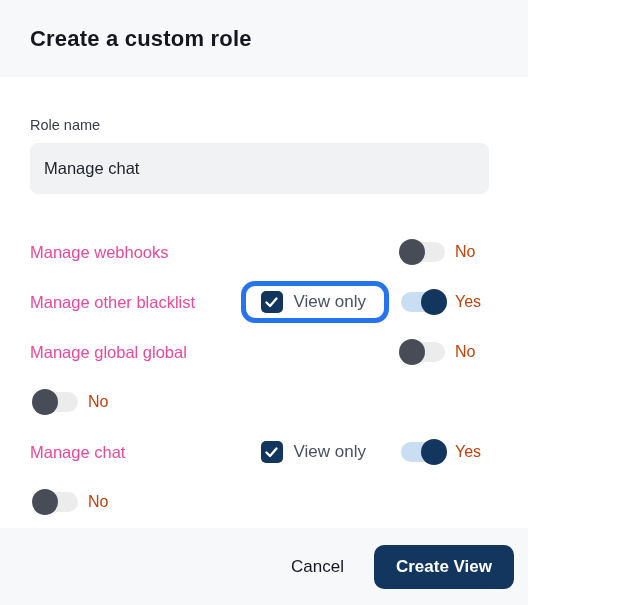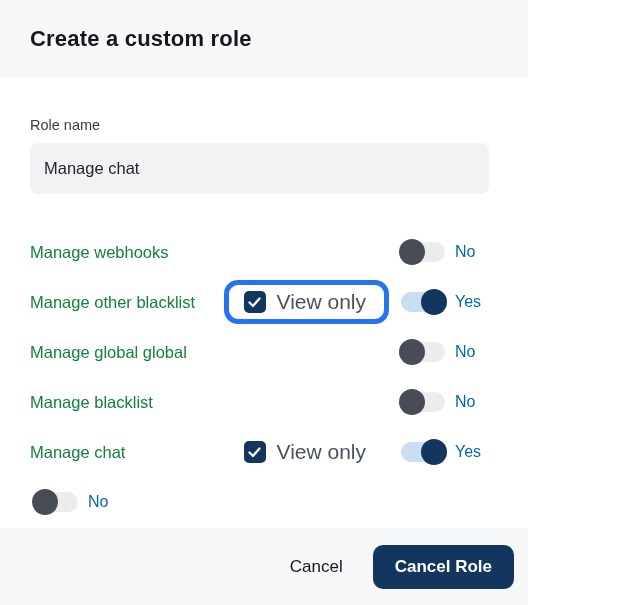--- a/index.html
+++ b/index.html
@@ -40,21 +40,21 @@
     border-radius:8px;
     padding:0 14px;
     font-family:"Liberation Sans", sans-serif;
     font-size:16.5px; color:#1e222a;
   }
   .rows { margin-top:33px; }
   .perm-row {
     height:50px;
     display:flex; align-items:center;
   }
-  .perm-label { flex:1 1 auto; font-size:16.5px; color:#15803d; }
+  .perm-label { flex:1 1 auto; font-size:16.5px; color:#ec4899; }
   .view-only-group {
     display:flex; align-items:center;
     border:5px solid transparent;
     border-radius:14px;
     padding:5px 18px 5px 15px;
     margin-right:8px;
   }
   .view-only-group.highlighted {
     border-color:#2673f0;
     background:#ffffff;
@@ -62,21 +62,21 @@
   .checkbox {
     width:22px; height:22px;
     background:#12365e;
     border-radius:5px;
     display:flex; align-items:center; justify-content:center;
     flex:0 0 22px;
   }
   .checkbox svg { display:block; }
   .view-only-label {
     margin-left:11px;
-    font-size:21px; color:#4a5160;
+    font-size:17px; color:#4a5160;
     white-space:nowrap;
   }
   .toggle-area {
     flex:0 0 88px;
     display:flex; align-items:center;
     margin-left:4px;
   }
   .switch {
     width:44px; height:20px;
     border-radius:10px;
@@ -89,21 +89,21 @@
     width:26px; height:26px;
     border-radius:50%;
     position:absolute; top:-3px;
   }
   .switch.off { background:#ececec; }
   .switch.off .knob { left:-2px; background:#474c56; }
   .switch.on { background:#c9ddf3; }
   .switch.on .knob { right:-2px; background:#12365e; }
   .state-label {
     margin-left:10px;
-    font-size:16px; color:#0369a1;
+    font-size:16px; color:#c2410c;
   }
   .modal-footer {
     height:77px; flex:0 0 77px;
     background:#f7f8fa;
     display:flex; align-items:center; justify-content:flex-end;
     padding:0 14px 0 0;
     gap:0;
   }
   .cancel-btn {
     background:none; border:none;
@@ -173,21 +173,20 @@
 
     <span class="toggle-area">
       <span class="switch off">
         <span class="knob"></span>
       </span>
       <span class="state-label">No</span>
     </span>
   </div>
 
   <div class="perm-row">
-    <span class="perm-label">Manage blacklist</span>
 
     <span class="toggle-area">
       <span class="switch off">
         <span class="knob"></span>
       </span>
       <span class="state-label">No</span>
     </span>
   </div>
 
   <div class="perm-row">
@@ -215,16 +214,16 @@
         <span class="knob"></span>
       </span>
       <span class="state-label">No</span>
     </span>
   </div>
 </div>
   </div>
 
   <div class="modal-footer">
     <button class="cancel-btn">Cancel</button>
-    <button class="create-btn">Cancel Role</button>
+    <button class="create-btn">Create View</button>
   </div>
 
 </div>
 
 </body></html>

